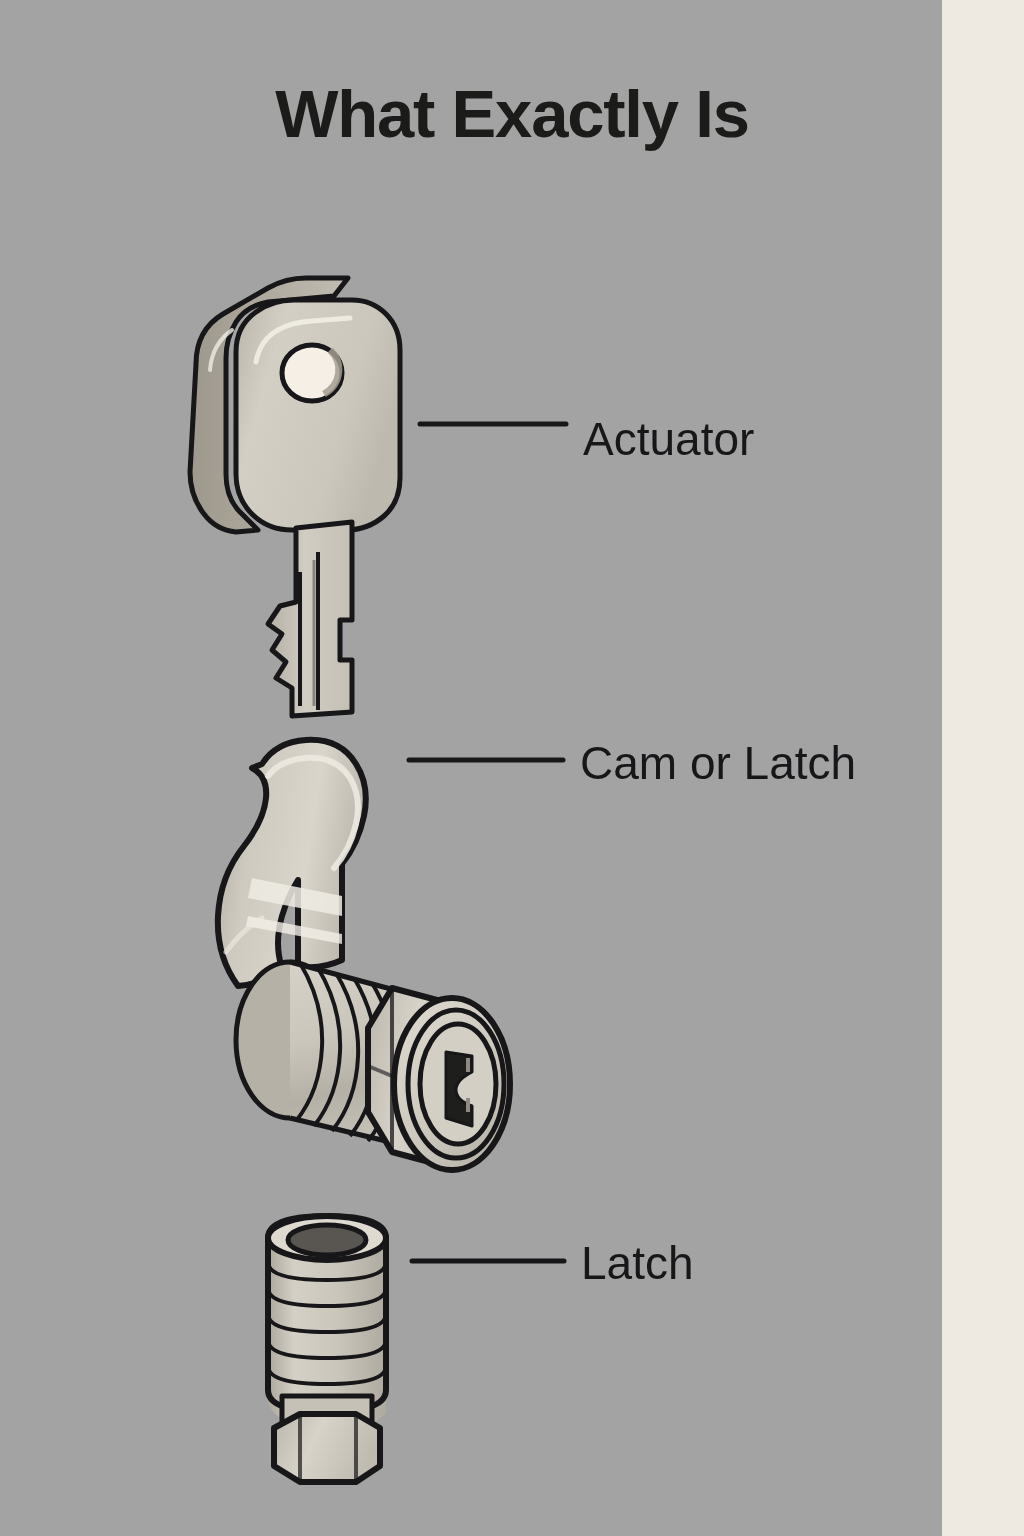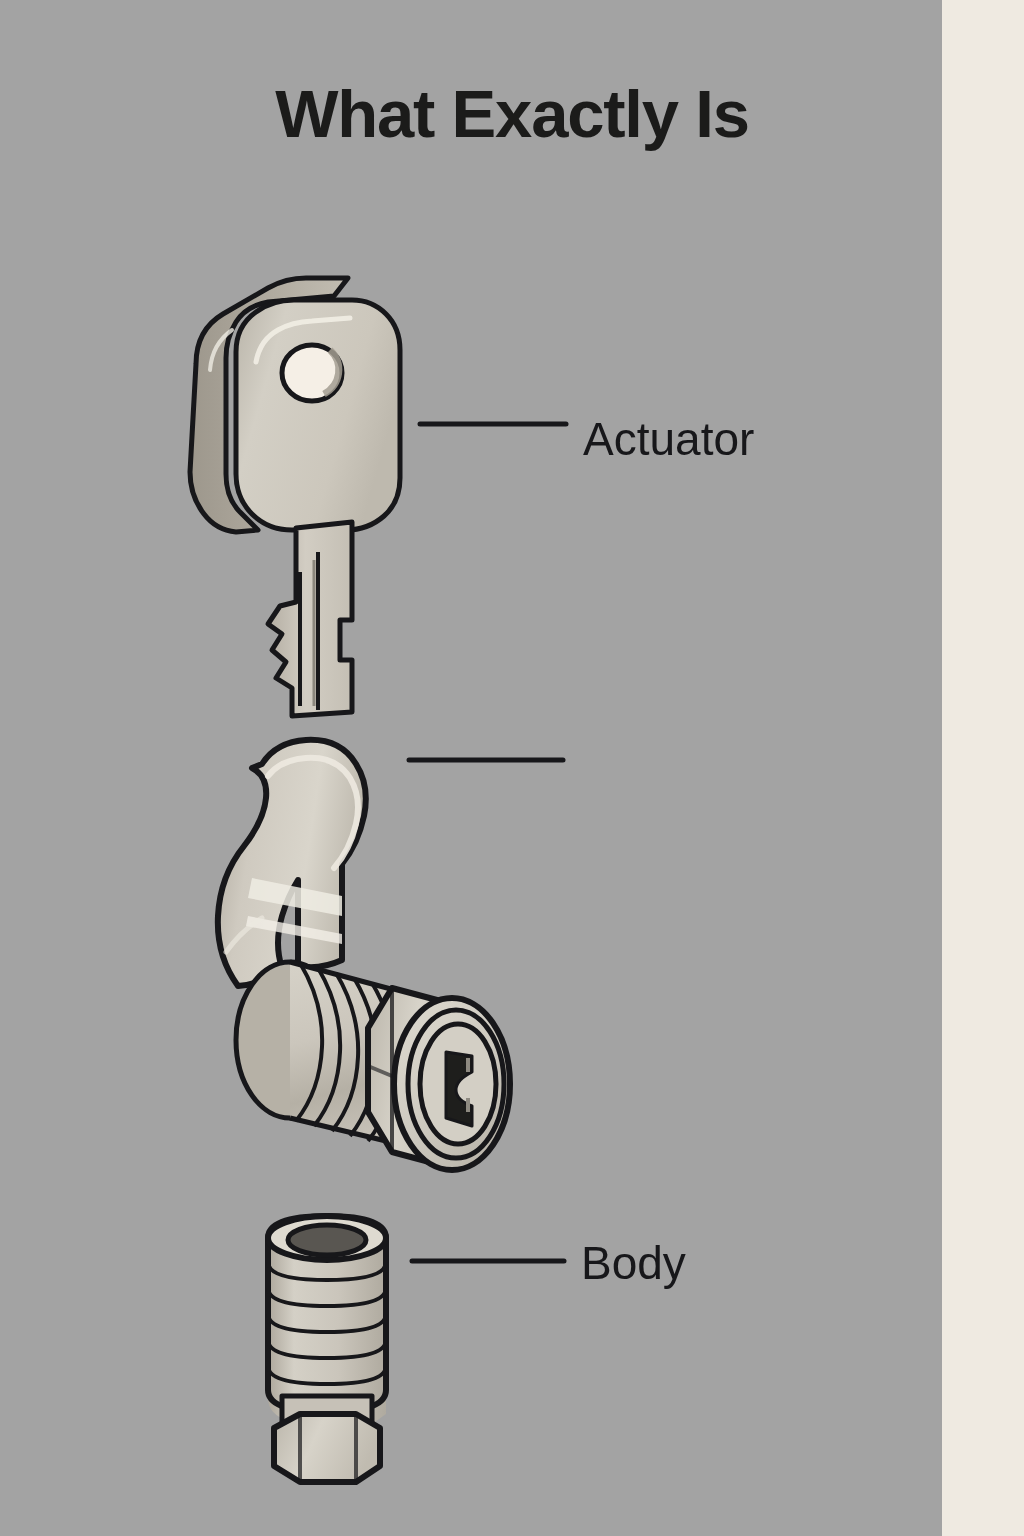--- a/index.html
+++ b/index.html
@@ -208,15 +208,16 @@
 
       <path d="M274 1428 L300 1414 L356 1414 L380 1428 L380 1466 L356 1482 L300 1482 L274 1466 Z" fill="url(#gHex)" stroke="#17171A" stroke-width="6" stroke-linejoin="round"></path>
       <path d="M300 1414 L300 1482" fill="none" stroke="#17171A" stroke-width="4" opacity="0.7"></path>
       <path d="M356 1414 L356 1482" fill="none" stroke="#17171A" stroke-width="4" opacity="0.7"></path>
 
       <line x1="412" y1="1261" x2="564" y2="1261" stroke="#17171A" stroke-width="5" stroke-linecap="round"></line>
     </g>
   </svg>
 
   <div class="label" id="label-actuator">Actuator</div>
-  <div class="label" id="label-body">Body</div>
+  <div class="label" id="label-cam">Cam or Latch</div>
+  <div class="label" id="label-body">Latch</div>
 
 </div>
 
 </body></html>

